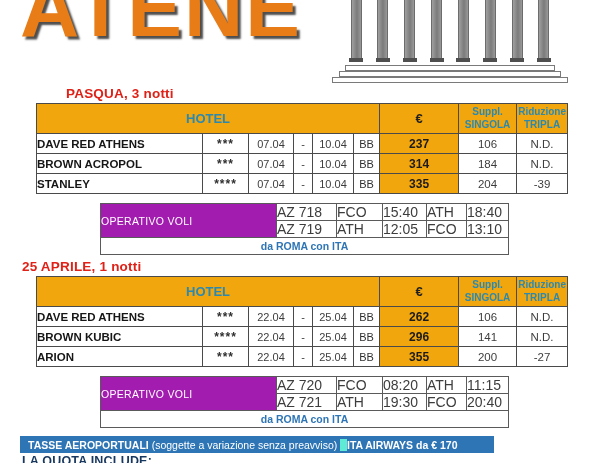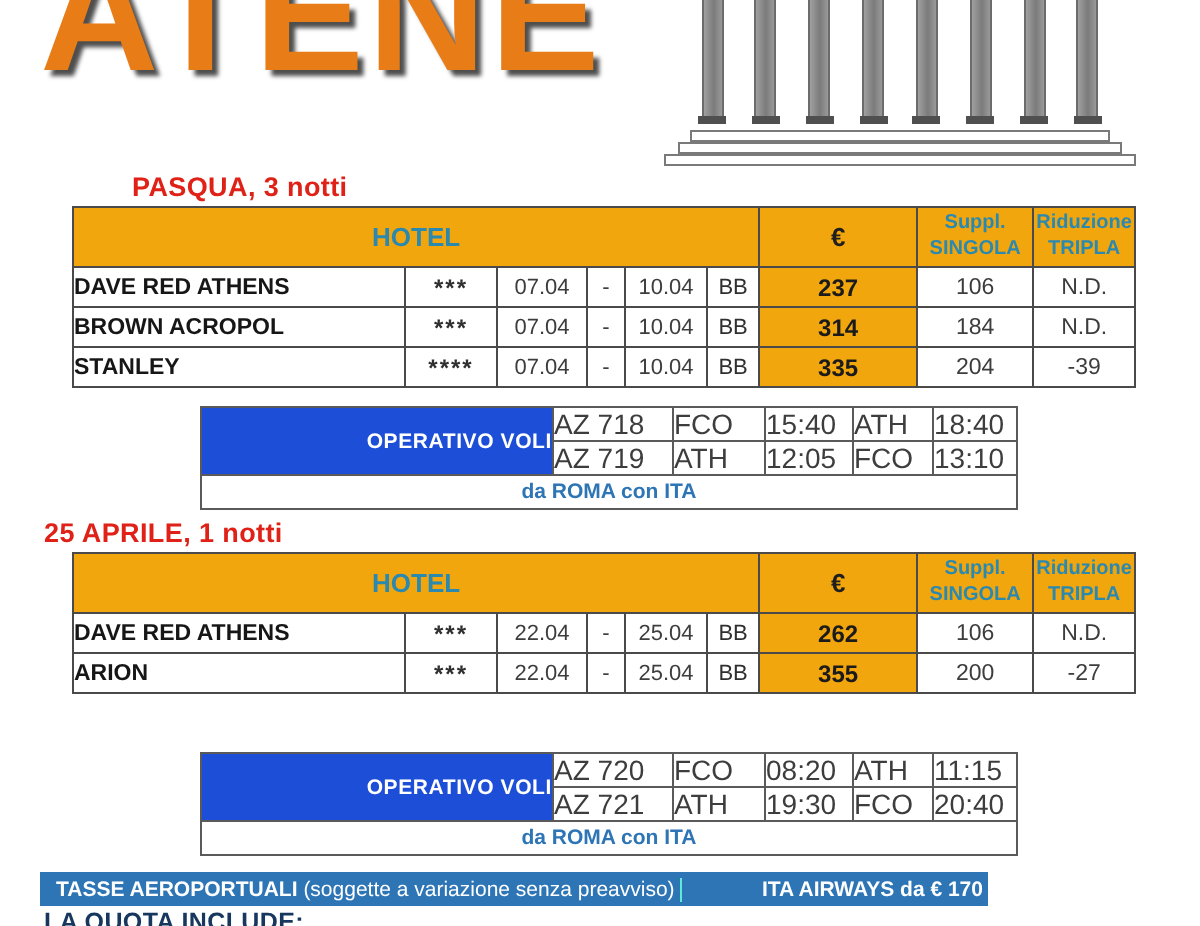--- a/index.html
+++ b/index.html
@@ -42,32 +42,32 @@
   .td-date{font-size:11px;color:#3d3d3d;}
   .td-board{font-size:11px;color:#2f2f2f;}
   .td-price{background:#f2a60d;text-align:center;font-size:12px;font-weight:bold;color:#1b1b1b;}
   .td-num{font-size:11.5px;color:#3d3d3d;}
   .t-pasqua{left:36px;top:103px;}
   .t-aprile{left:36px;top:276px;}
   
   .flight-table{position:absolute;width:408px;}
   .flight-table td{border:1px solid #5a5a5a;padding:0;white-space:nowrap;overflow:hidden;}
   .flight-table tr{height:15px;}
-  .f-blue{background:#1d4ed8;color:#ffffff;font-size:10.5px;font-weight:bold;text-align:right;letter-spacing:.3px;}
+  .f-blue{background:#a21caf;color:#ffffff;font-size:10.5px;font-weight:normal;text-align:left;letter-spacing:.3px;}
   .f-cell{font-size:14px;color:#3d3d3d;}
   .f-note{font-size:10.5px;font-weight:bold;color:#2e75b6;text-align:center;height:16px;}
   .f-pasqua{left:100px;top:203px;}
   .f-aprile{left:100px;top:376px;}
   
   .footer-bar{
     position:absolute;left:20px;top:436px;width:474px;height:17px;background:#2e75b6;
     display:flex;align-items:center;color:#ffffff;font-size:10.5px;
   }
   .fb-left{width:320px;padding-left:8px;box-sizing:border-box;white-space:nowrap;overflow:hidden;}
-  .fb-right{flex:1;border-left:1px solid #5eead4;padding-left:40px;font-weight:bold;white-space:nowrap;}
+  .fb-right{flex:1;border-left:7px solid #5eead4;font-weight:bold;white-space:nowrap;}
   .fb-bold{font-weight:bold;}
   .quota-heading{position:absolute;left:22px;top:454px;font-size:12.5px;font-weight:bold;color:#17375e;letter-spacing:.2px;}
 </style>
 </head>
 <body>
 
 <div id="canvas">
 
   <div class="page-title">ATENE</div>
 
@@ -225,20 +225,31 @@
       <td class="td-center td-stars">***</td>
       <td class="td-center td-date">22.04</td>
       <td class="td-center td-date">-</td>
       <td class="td-center td-date">25.04</td>
       <td class="td-center td-board">BB</td>
       <td class="td-price">262</td>
       <td class="td-center td-num">106</td>
       <td class="td-center td-num">N.D.</td>
     </tr>
     <tr class="hrow">
+      <td class="td-name">BROWN KUBIC</td>
+      <td class="td-center td-stars">****</td>
+      <td class="td-center td-date">22.04</td>
+      <td class="td-center td-date">-</td>
+      <td class="td-center td-date">25.04</td>
+      <td class="td-center td-board">BB</td>
+      <td class="td-price">296</td>
+      <td class="td-center td-num">141</td>
+      <td class="td-center td-num">N.D.</td>
+    </tr>
+    <tr class="hrow">
       <td class="td-name">ARION</td>
       <td class="td-center td-stars">***</td>
       <td class="td-center td-date">22.04</td>
       <td class="td-center td-date">-</td>
       <td class="td-center td-date">25.04</td>
       <td class="td-center td-board">BB</td>
       <td class="td-price">355</td>
       <td class="td-center td-num">200</td>
       <td class="td-center td-num">-27</td>
     </tr>

